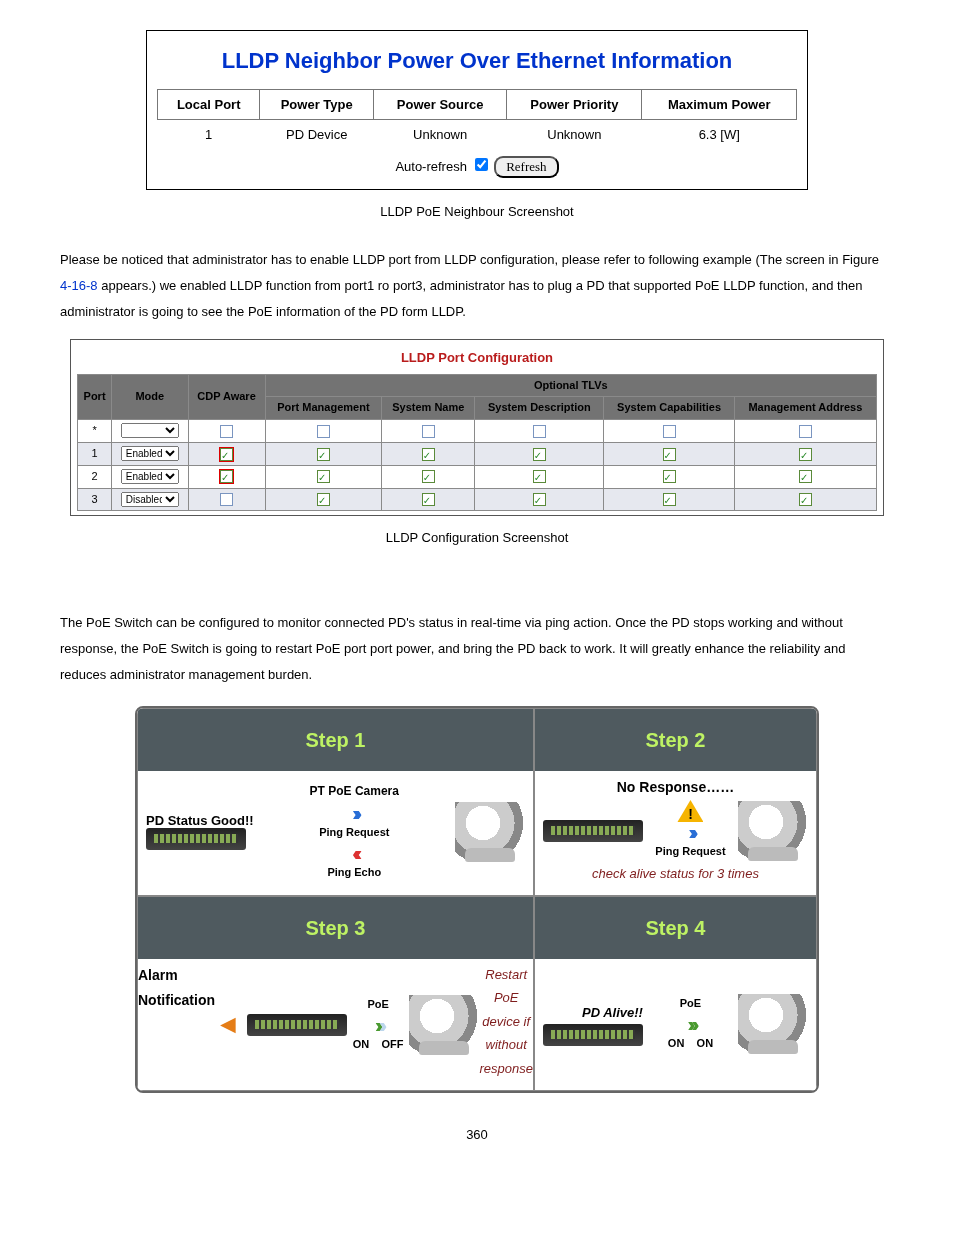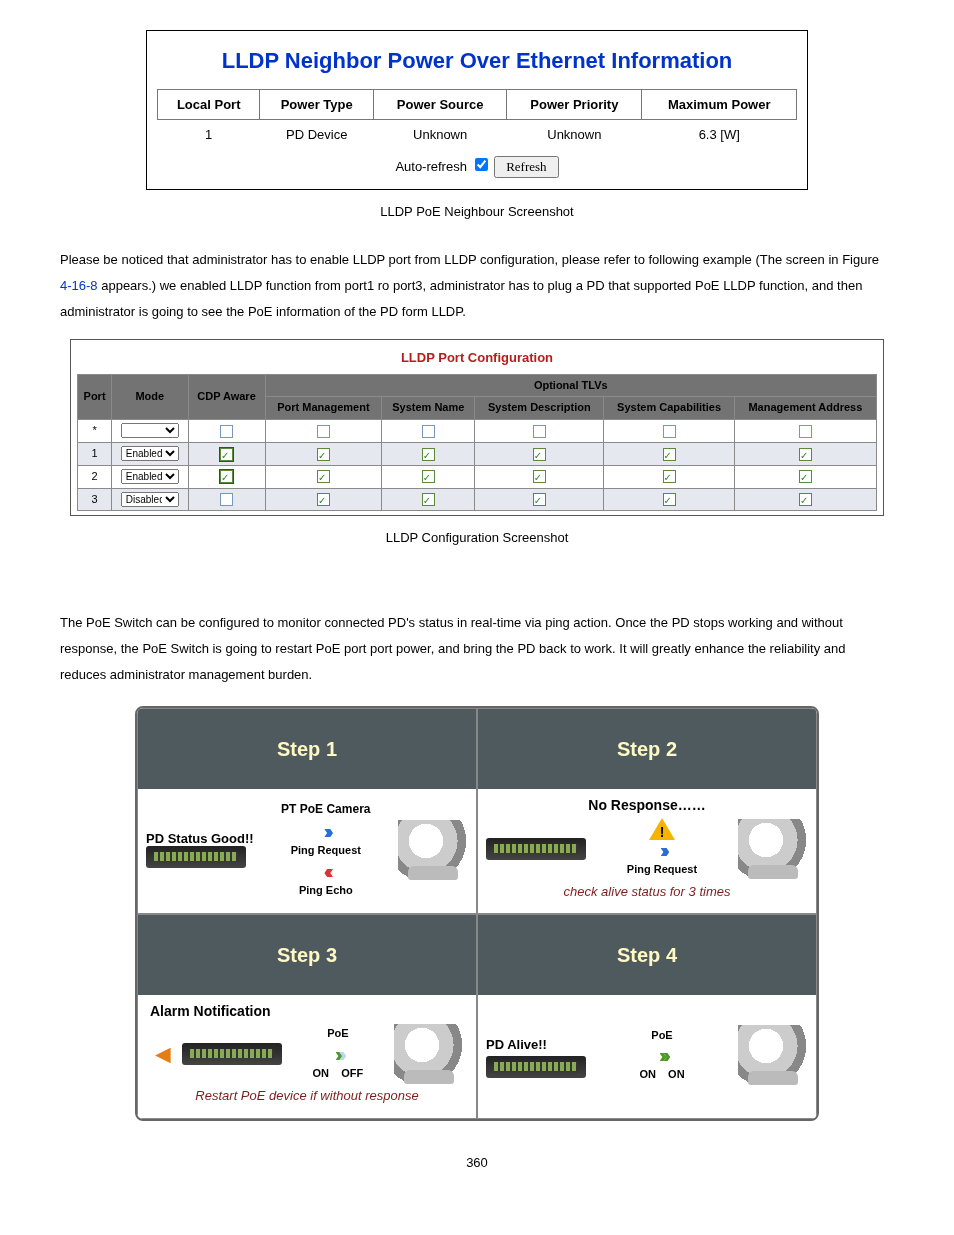--- a/index.html
+++ b/index.html
@@ -41,20 +41,21 @@
   }
   .refresh-row {
     text-align: center;
     margin-top: 6px;
     font-size: 13px;
   }
   .refresh-btn {
     font-family: 'Times New Roman', serif;
     font-size: 13px;
     padding: 1px 10px;
+    border-radius: 9px;
   }
   .caption {
     text-align: center;
     font-size: 13px;
     margin: 8px 0 24px 0;
   }
   .para {
     font-size: 13px;
     line-height: 2;
     margin: 14px 0;
@@ -126,24 +127,24 @@
     grid-template-rows: auto auto;
   }
   .step {
     border: 1px solid #888;
     display: flex;
     flex-direction: column;
     min-height: 170px;
   }
   .step-header {
     background: #4f5a5f;
-    color: #fef9c3;
-    font-weight: bold;
-    text-align: center;
-    padding: 22px 0;
+    color: #bef264;
+    font-weight: bold;
+    text-align: center;
+    padding: 13px 0;
     font-size: 20px;
   }
   .step-body {
     flex: 1;
     padding: 6px 8px 8px 8px;
     background: #fff;
     position: relative;
     font-size: 13px;
     font-weight: bold;
     display: flex;
@@ -350,21 +351,21 @@
           <div style="font-size:11px;font-weight:bold">Ping Request</div>
         </div>
         <div class="camera"></div>
       </div>
       <div class="step-footer">check alive status for 3 times</div>
     </div>
   </div>
 
   <div class="step">
     <div class="step-header">Step 3</div>
-    <div style="flex:1;display:flex;flex-direction:column;padding:4px 12px;">
+    <div style="flex:1;display:flex;padding:4px 0;">
       <div style="font-weight:bold">Alarm Notification</div>
       <div style="display:flex;align-items:center;gap:6px;">
         <span class="alarm-arrow">◄</span>
         <div class="switch-img"></div>
         <div class="col-mid">
           <div style="font-size:11px;font-weight:bold">PoE</div>
           <div style="display:flex;gap:2px;">
             <span class="chevrons-green">›››</span>
             <span class="chevrons-pale">›››</span>
           </div>
@@ -372,21 +373,21 @@
         </div>
         <div class="camera"></div>
       </div>
       <div class="step-footer">Restart PoE device if without response</div>
     </div>
   </div>
 
   <div class="step">
     <div class="step-header">Step 4</div>
     <div class="step-body">
-      <div style="display:flex;flex-direction:column;align-items:flex-start;">
+      <div style="display:flex;flex-direction:column;align-items:flex-end;font-style:italic;">
         <div>PD Alive!!</div>
         <div class="switch-img"></div>
       </div>
       <div class="col-mid">
         <div style="font-size:11px;font-weight:bold">PoE</div>
         <div style="display:flex;gap:2px;">
           <span class="chevrons-green">›››</span>
           <span class="chevrons-green">›››</span>
         </div>
         <div class="onoff"><span>ON</span>&nbsp;&nbsp;&nbsp;&nbsp;<span>ON</span></div>

